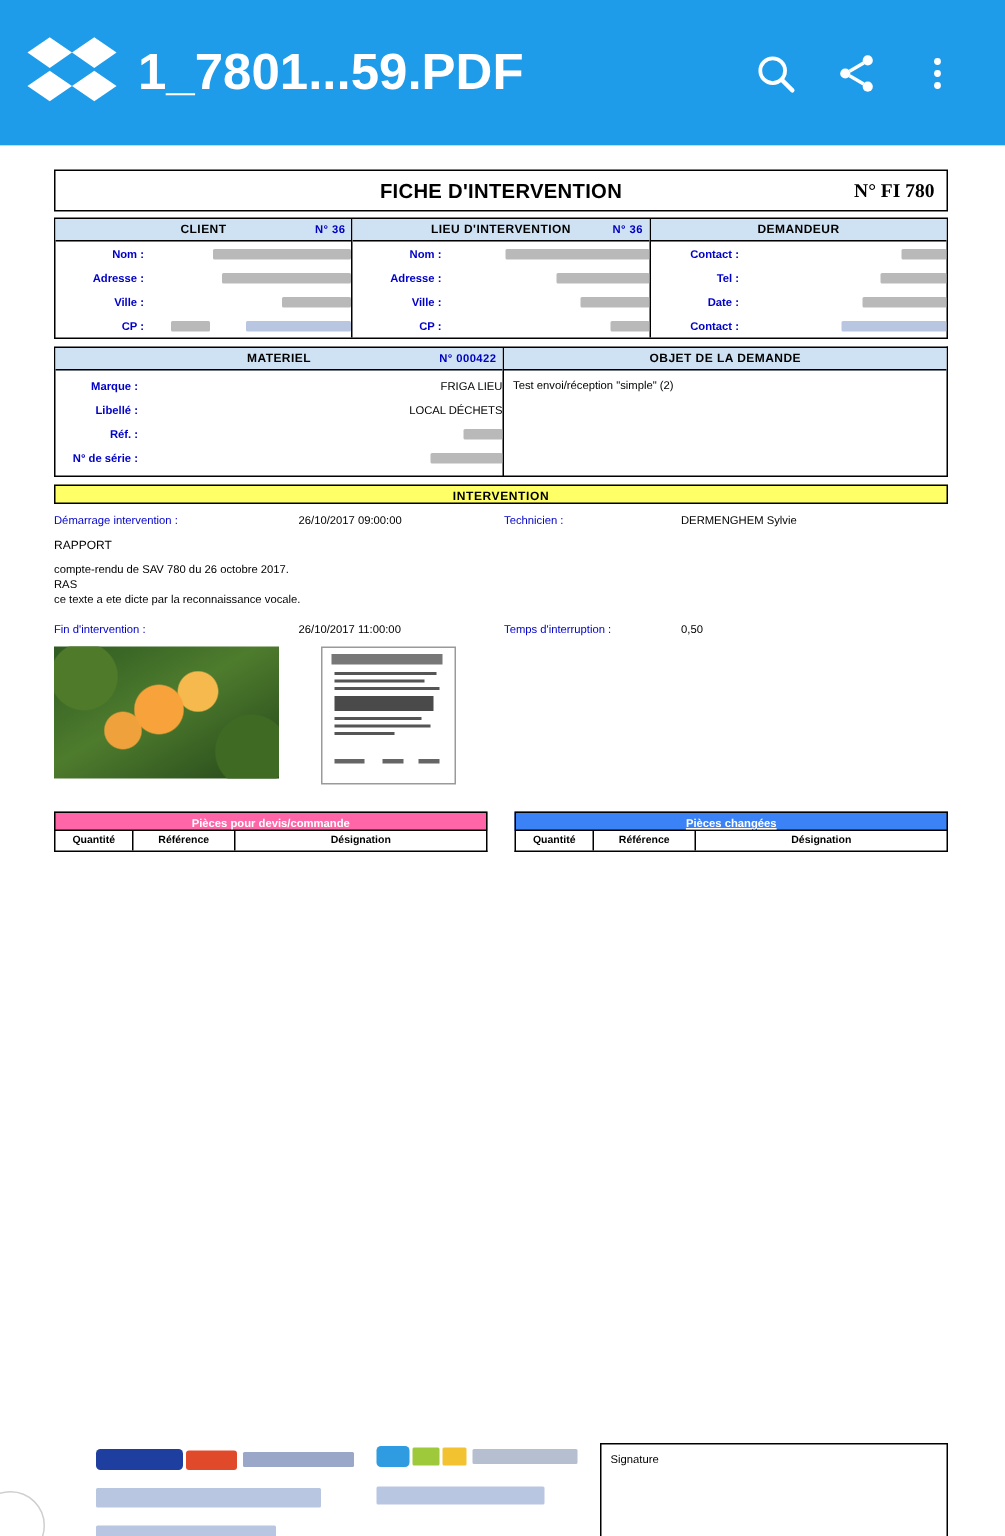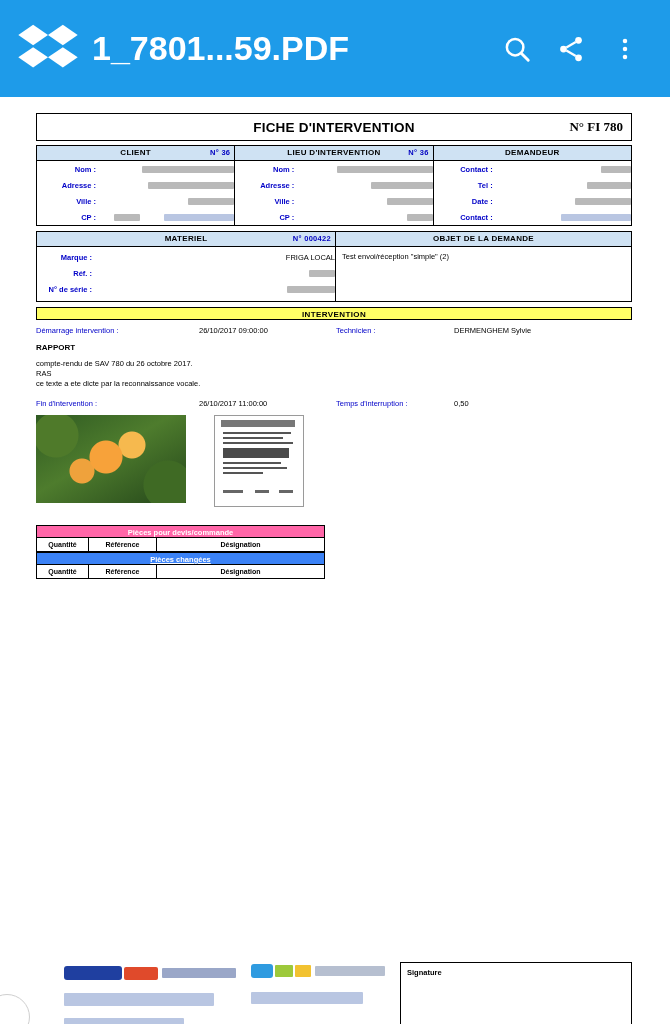--- a/index.html
+++ b/index.html
@@ -191,21 +191,21 @@
   }
   .linerow .lbl { color: #0000c8; font-weight: normal; }
   .linerow .val { margin-left: 8px; }
   .cell-a { width: 155px; flex: 0 0 auto; }
   .cell-b { width: 145px; flex: 0 0 auto; }
   .cell-c { width: 110px; flex: 0 0 auto; }
 
   .rapport-title {
     margin-top: 8px;
     font-size: 8px;
-    font-weight: bold;
+    font-weight: normal;
   }
   .rapport-body {
     margin-top: 7px;
     font-size: 7.5px;
     line-height: 10px;
   }
 
   
   .imgs {
     margin-top: 7px;
@@ -234,21 +234,20 @@
     overflow: hidden;
   }
   .scan .sline { position: absolute; background: #555; height: 2px; left: 8px; }
   .scan .sblock { position: absolute; background: #333; }
 
   
   .pieces {
     margin-top: 18px;
     display: flex;
     justify-content: space-between;
-    flex-direction: column;
   }
   .ptable { width: 289px; }
   .phead {
     height: 13px;
     line-height: 13px;
     text-align: center;
     font-size: 7.5px;
     font-weight: bold;
     color: #ffffff;
     border: 1px solid #000;
@@ -303,21 +302,21 @@
     width: 232px;
     height: 96px;
     border: 1px solid #000;
     box-sizing: border-box;
   }
   .signature .sig-label {
     position: absolute;
     left: 6px;
     top: 5px;
     font-size: 7.5px;
-    font-weight: bold;
+    font-weight: normal;
   }
 
   
   .corner-fab {
     position: absolute;
     left: -16px;
     bottom: -16px;
     width: 44px;
     height: 44px;
     border-radius: 50%;
@@ -452,21 +451,25 @@
 
       <div class="mid">
         <div class="left">
           <div class="colhead">
             <span>MATERIEL</span>
             <span class="num">N° 000422</span>
           </div>
           <div class="mid-body">
             <div class="fieldrow">
               <span class="flabel wide">Marque :</span>
-              <span class="fval">FRIGA LOCAL</span>
+              <span class="fval">FRIGA LIEU</span>
+            </div>
+            <div class="fieldrow">
+              <span class="flabel wide">Libellé :</span>
+              <span class="fval">LOCAL DÉCHETS</span>
             </div>
             <div class="fieldrow">
               <span class="flabel wide">Réf. :</span>
               <span class="fval"><span class="blk" style="width:26px"></span></span>
             </div>
             <div class="fieldrow">
               <span class="flabel wide">N° de série :</span>
               <span class="fval"><span class="blk" style="width:48px"></span></span>
             </div>
           </div>

